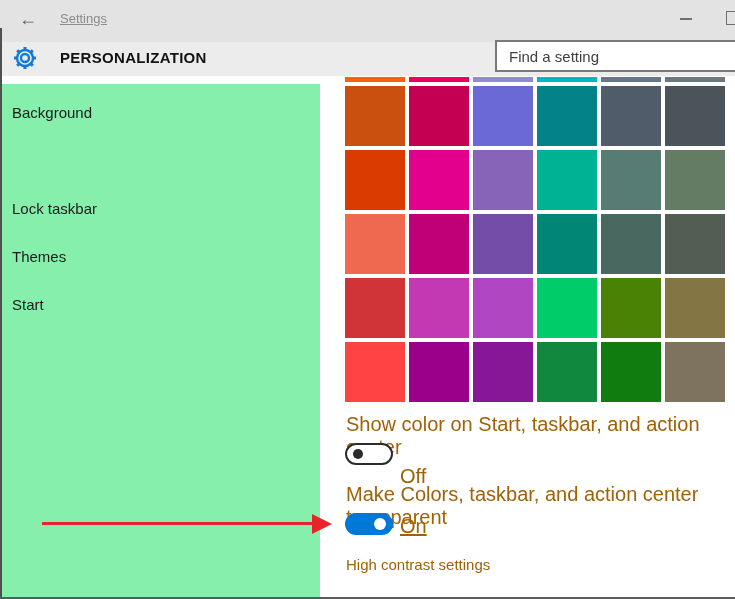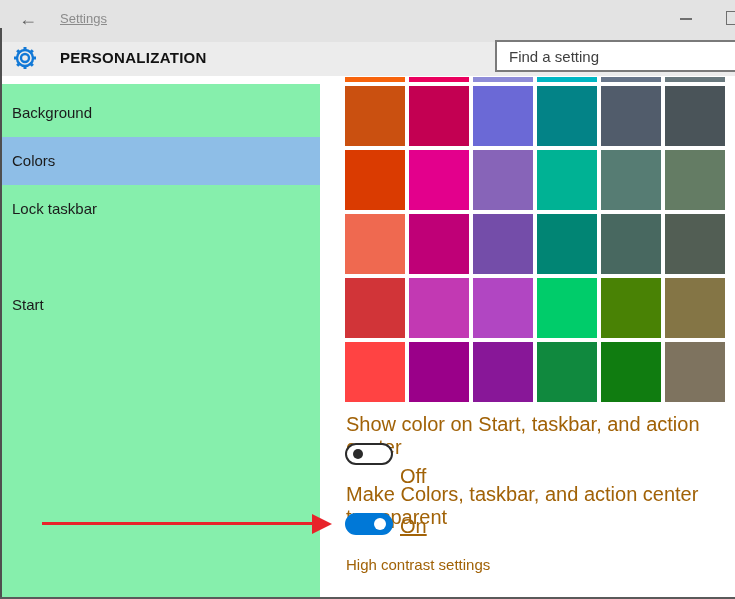--- a/index.html
+++ b/index.html
@@ -89,22 +89,22 @@
       <line x1="20.8" y1="5.2" x2="17.9" y2="8.1"></line>
         <line x1="8.1" y1="17.9" x2="5.2" y2="20.8"></line>
     </g>
   </g>
 </svg>
 <div class="page-title">PERSONALIZATION</div>
 <input class="search-box" type="text" placeholder="Find a setting" style="">
 
 <div class="sidebar" id="sidebar">
     <div class="side-item" style="top: 5px;">Background</div>
-    <div class="side-item selected" style="top: 53px;">Colors</div>
     <div class="side-item" style="top: 101px;">Lock taskbar</div>
+    <div class="side-item" style="top: 149px;">Themes</div>
     <div class="side-item" style="top: 197px;">Start</div>
   </div>
 
 <div class="content"></div>
 <div class="color-grid" id="color-grid">
     <div class="swatch" style="background: rgb(247, 99, 12);"></div>
     <div class="swatch" style="background: rgb(234, 0, 94);"></div>
     <div class="swatch" style="background: rgb(142, 140, 216);"></div>
     <div class="swatch" style="background: rgb(0, 183, 195);"></div>
     <div class="swatch" style="background: rgb(104, 118, 138);"></div>

